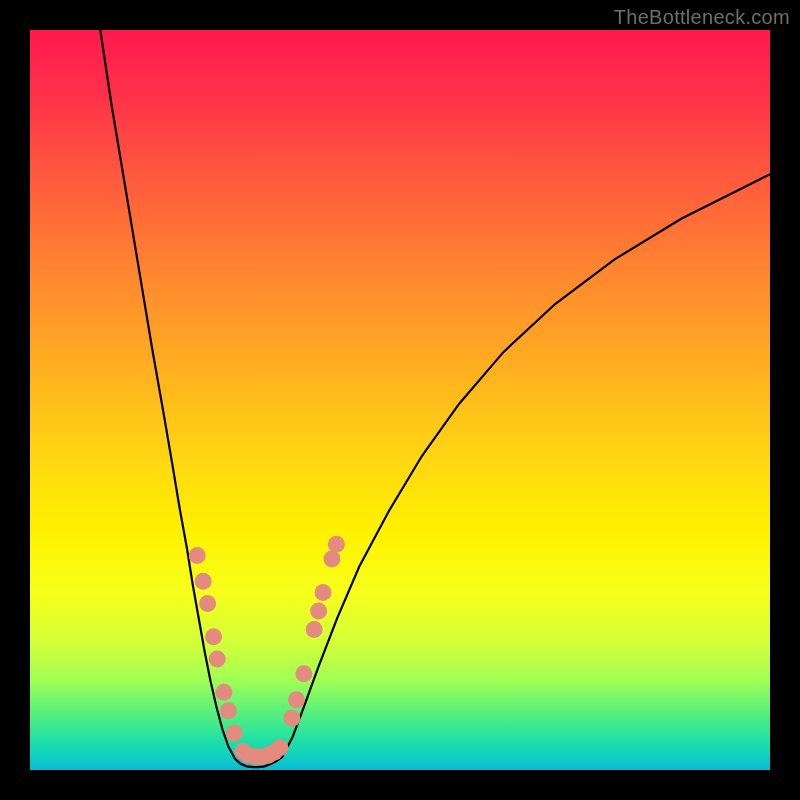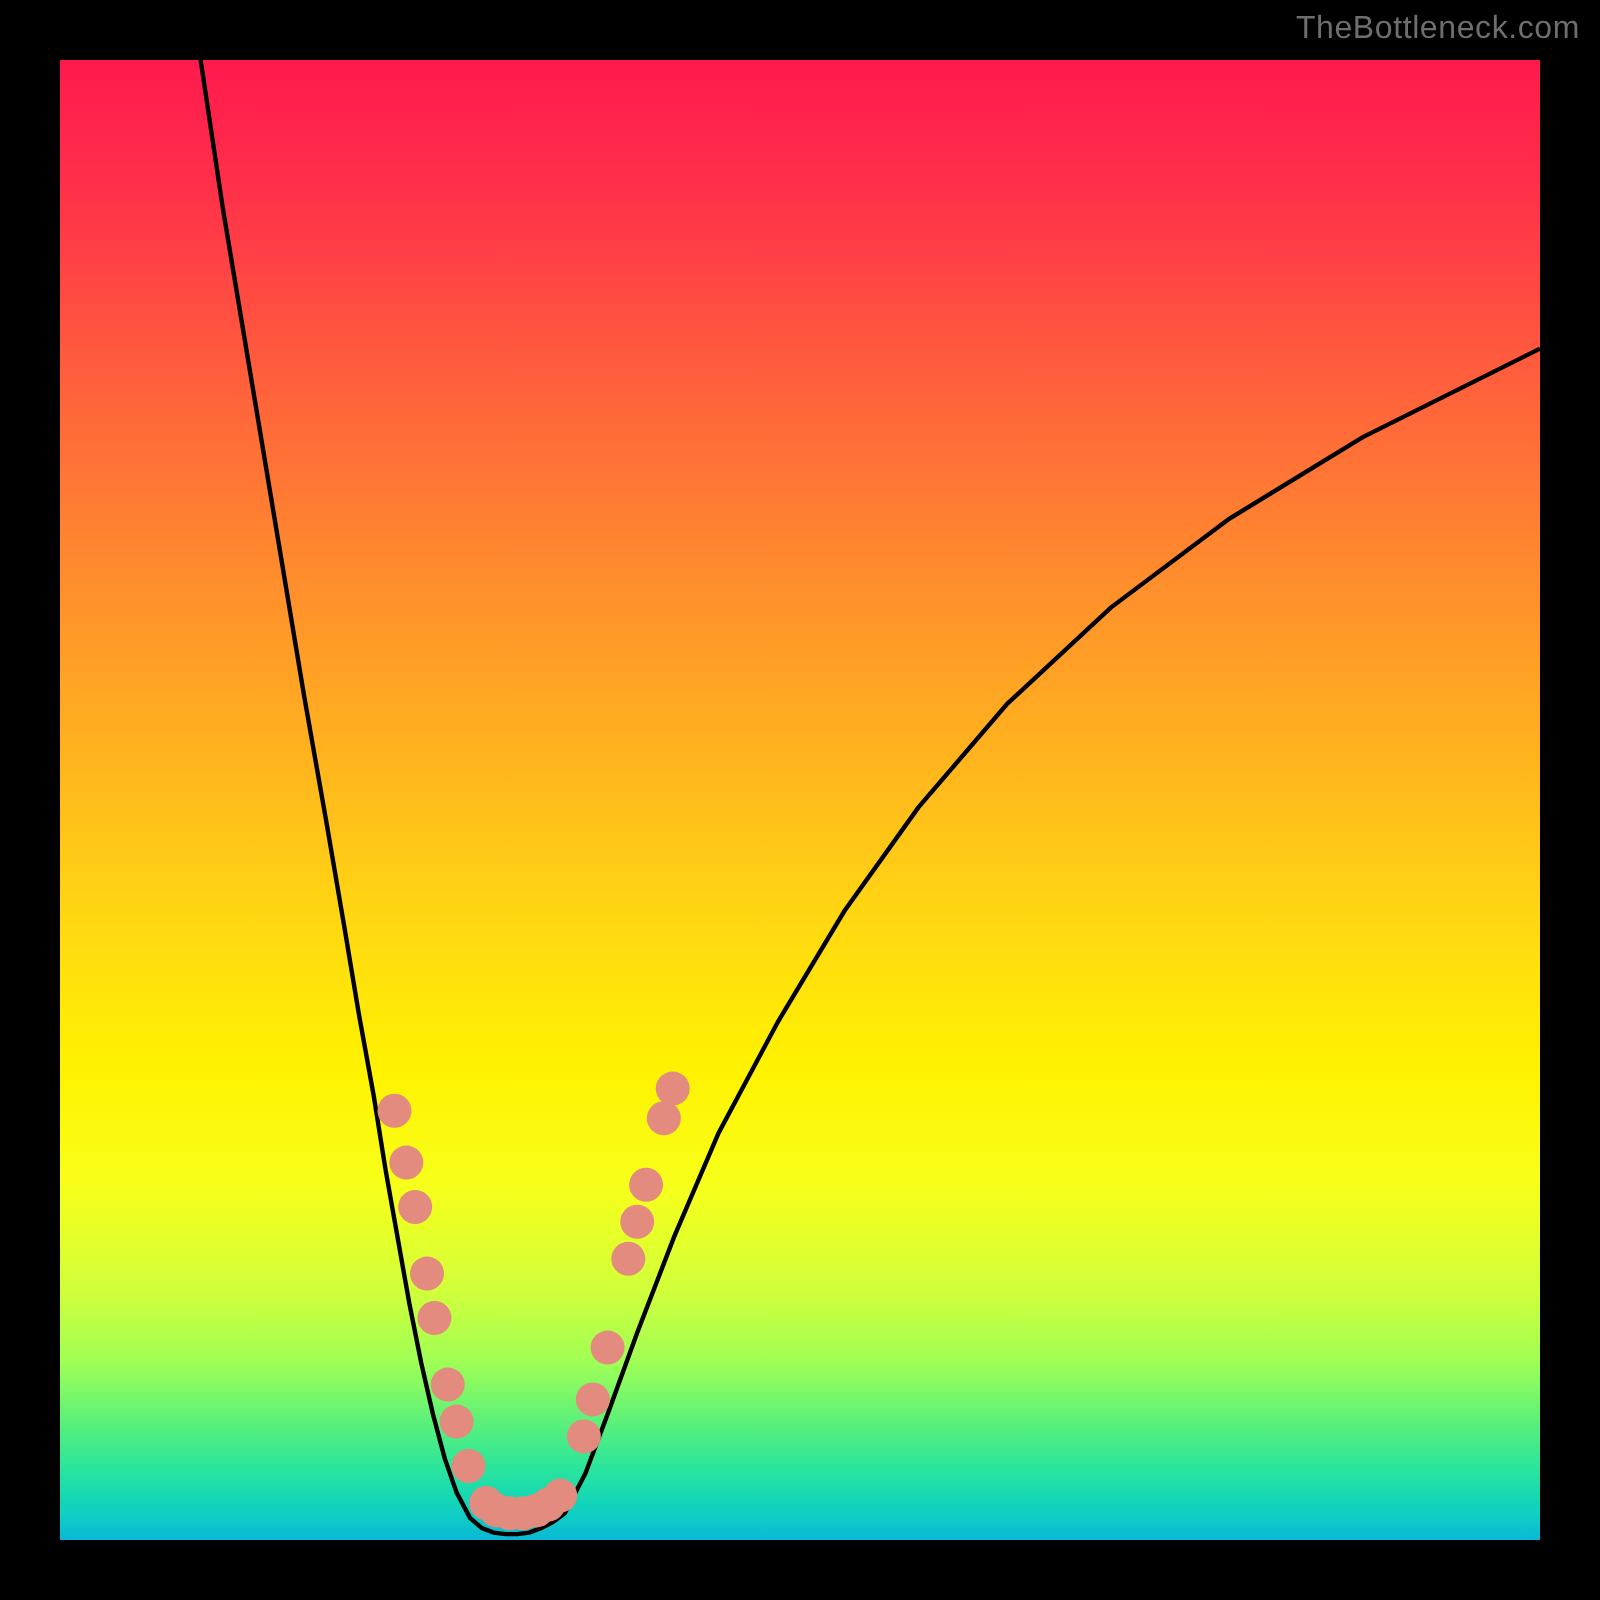--- a/index.html
+++ b/index.html
@@ -48,21 +48,21 @@
       #17d9b2 97%,
       #0fccc6 98.5%,
       #0ab9d6 100%
     );
   }
   .watermark {
     position: absolute;
     top: 6px;
     right: 10px;
     color: #6e6e6e;
-    font-size: 16px;
+    font-size: 20px;
     font-weight: 400;
     letter-spacing: 0.3px;
     user-select: none;
   }
   svg.curves {
     position: absolute;
     left: 0;
     top: 0;
     width: 100%;
     height: 100%;

